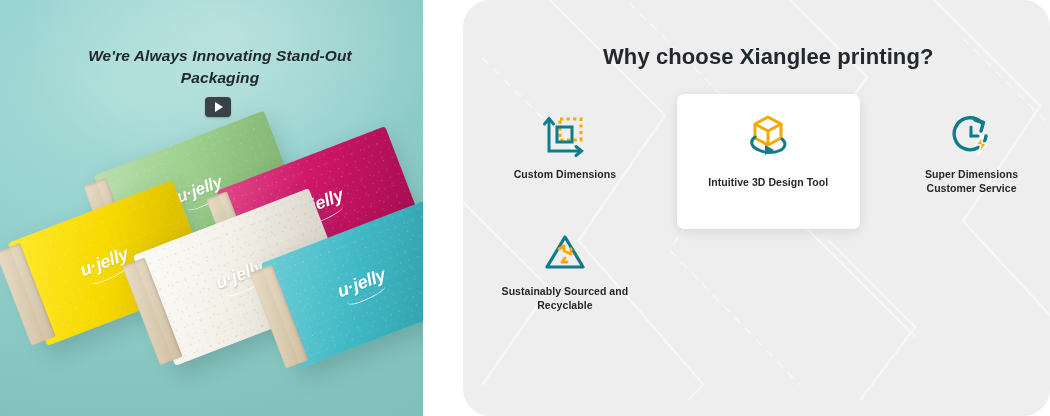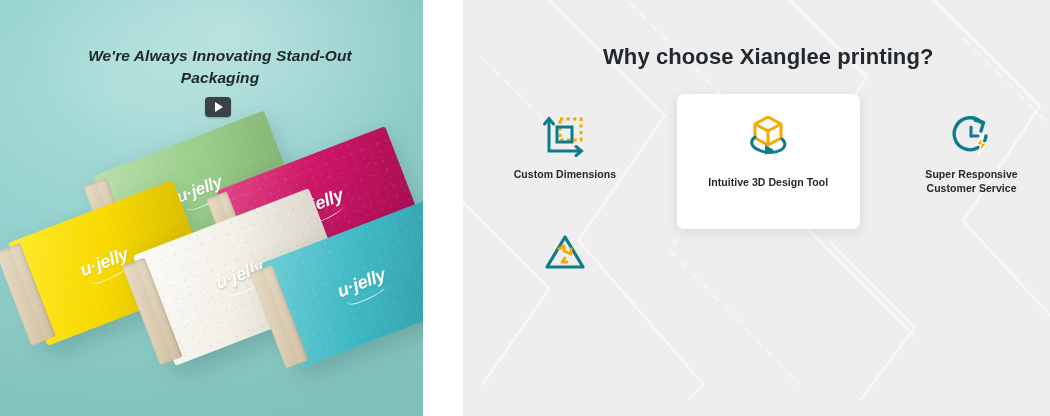--- a/index.html
+++ b/index.html
@@ -115,20 +115,21 @@
   .b-teal{left:275px;top:78px;width:178px;height:112px;transform:rotate(-21deg);
     background:linear-gradient(120deg,#4ec3cd 0%,#3fb8c4 52%,#32a9b6 100%);}
   .b-teal .logo{left:62px;top:44px;font-size:18px;}
   .b-teal .swoosh{left:66px;top:66px;}
   .b-teal .flap{left:-14px;top:5px;width:24px;height:102px;}
 
   
   .right{
     position:relative;width:610px;height:416px;overflow:hidden;
     background:#eeeeee;
+    border-radius:27px;
   }
   .bg-pattern{position:absolute;inset:0;opacity:1;pointer-events:none;}
   .heading{
     position:absolute;top:44px;left:0;width:610px;text-align:center;
     font-size:22px;font-weight:bold;color:#22282d;letter-spacing:.1px;
   }
   .grid{
     position:absolute;top:100px;left:0;width:610px;
     display:grid;grid-template-columns:1fr 1fr 1fr;
   }
@@ -278,31 +279,32 @@
           <svg width="48" height="48" viewBox="0 0 48 48">
             <path d="M34 11 A16 16 0 1 0 38 24" fill="none" stroke="#0e7c8a" stroke-width="3.4" stroke-linecap="round"></path>
             <path d="M27 8 L35.5 10.5 L33 19" fill="none" stroke="#0e7c8a" stroke-width="3.4" stroke-linecap="round" stroke-linejoin="round"></path>
             <g stroke="#0e7c8a" stroke-width="3" stroke-linecap="round">
               <path d="M23 15 L23 24"></path>
                 <path d="M23 24 L30 24"></path>
             </g>
             <path d="M35 23 L28 33 L33 33 L30 43 L39 31 L34 31 Z" fill="#f5a800" stroke="#ffffff" stroke-width="1.6" stroke-linejoin="round"></path>
           </svg>
         </div>
-        <div class="cap">Super Responsive Customer Service</div>
+        <div class="cap">Super Dimensions Customer Service</div>
       </div>
 
       <div class="cell">
         <div class="ico">
           <svg width="50" height="46" viewBox="0 0 50 46">
             <path d="M25 7 L43 37 L7 37 Z" fill="none" stroke="#0e7c8a" stroke-width="3.2" stroke-linejoin="round"></path>
             <g fill="none" stroke="#f5a800" stroke-width="2.8" stroke-linecap="round" stroke-linejoin="round">
               <path d="M19 19 L24 16 L24 21"></path>
               <path d="M31 19 L31 24 L26 22"></path>
               <path d="M27 32 L22 32 L25 28"></path>
             </g>
           </svg>
         </div>
+        <div class="cap">Sustainably Sourced and Recyclable</div>
       </div>
 
     </div>
   </div>
 </div>
 
 </body></html>

